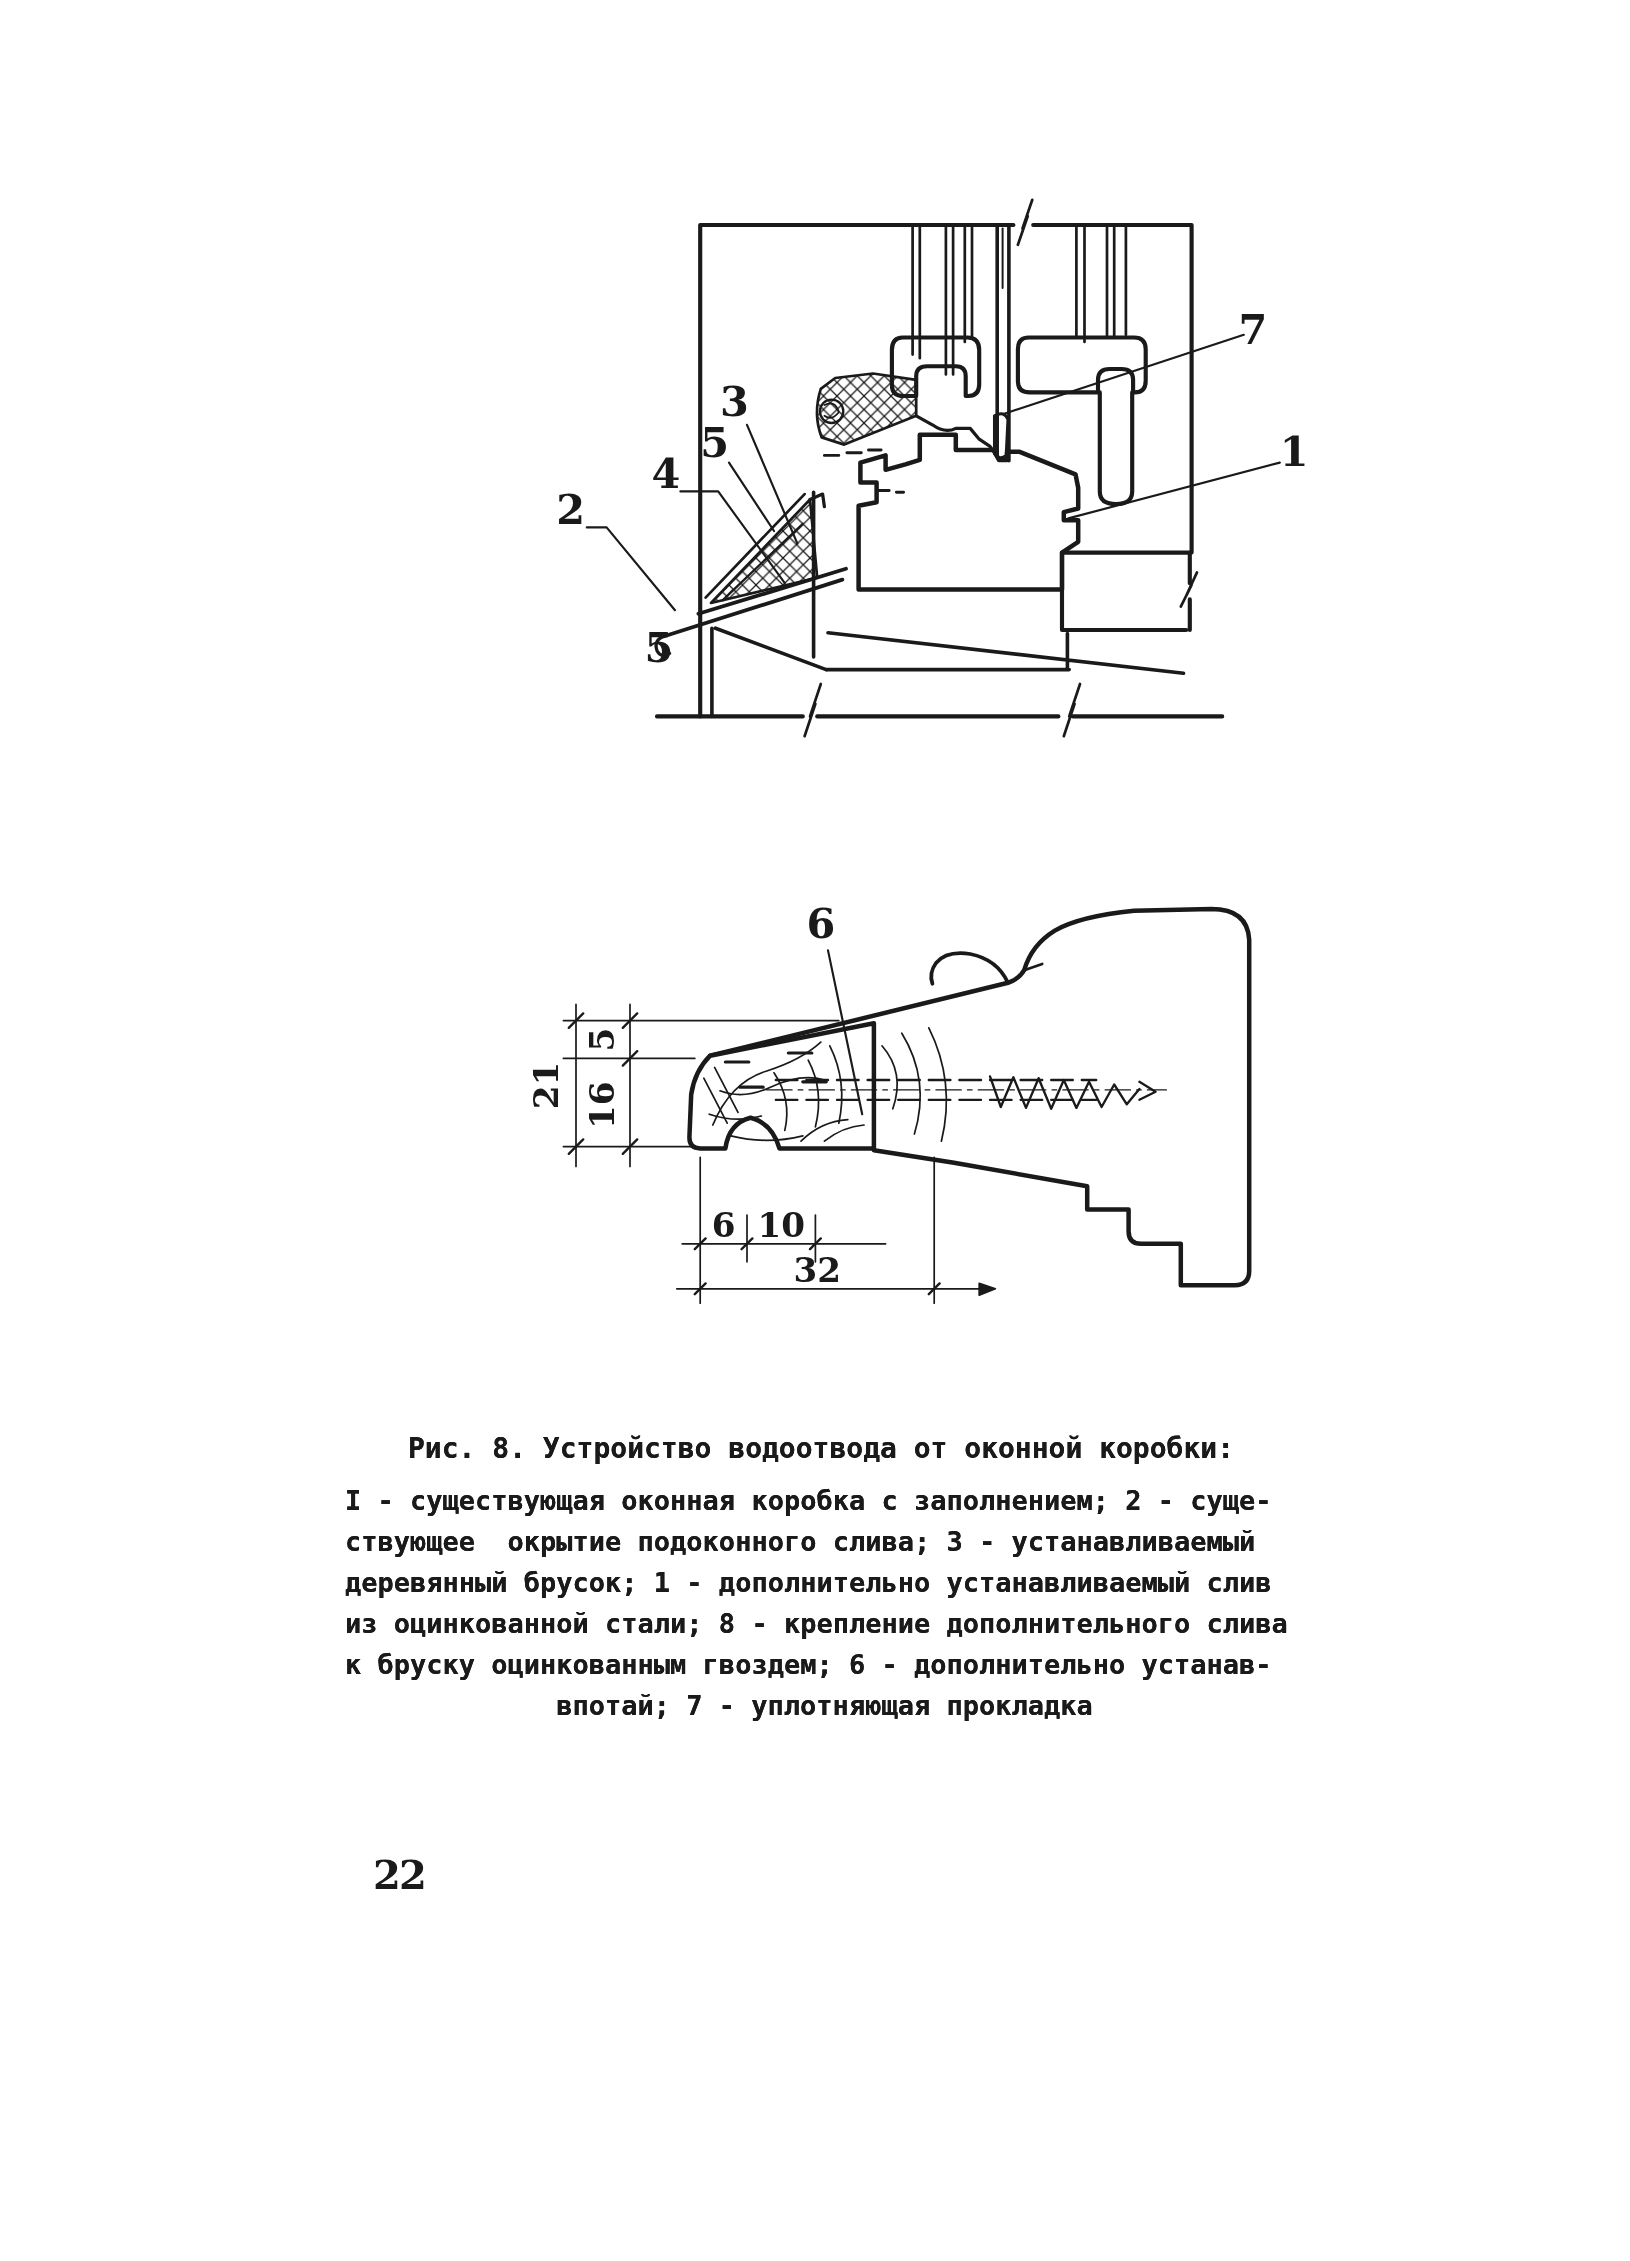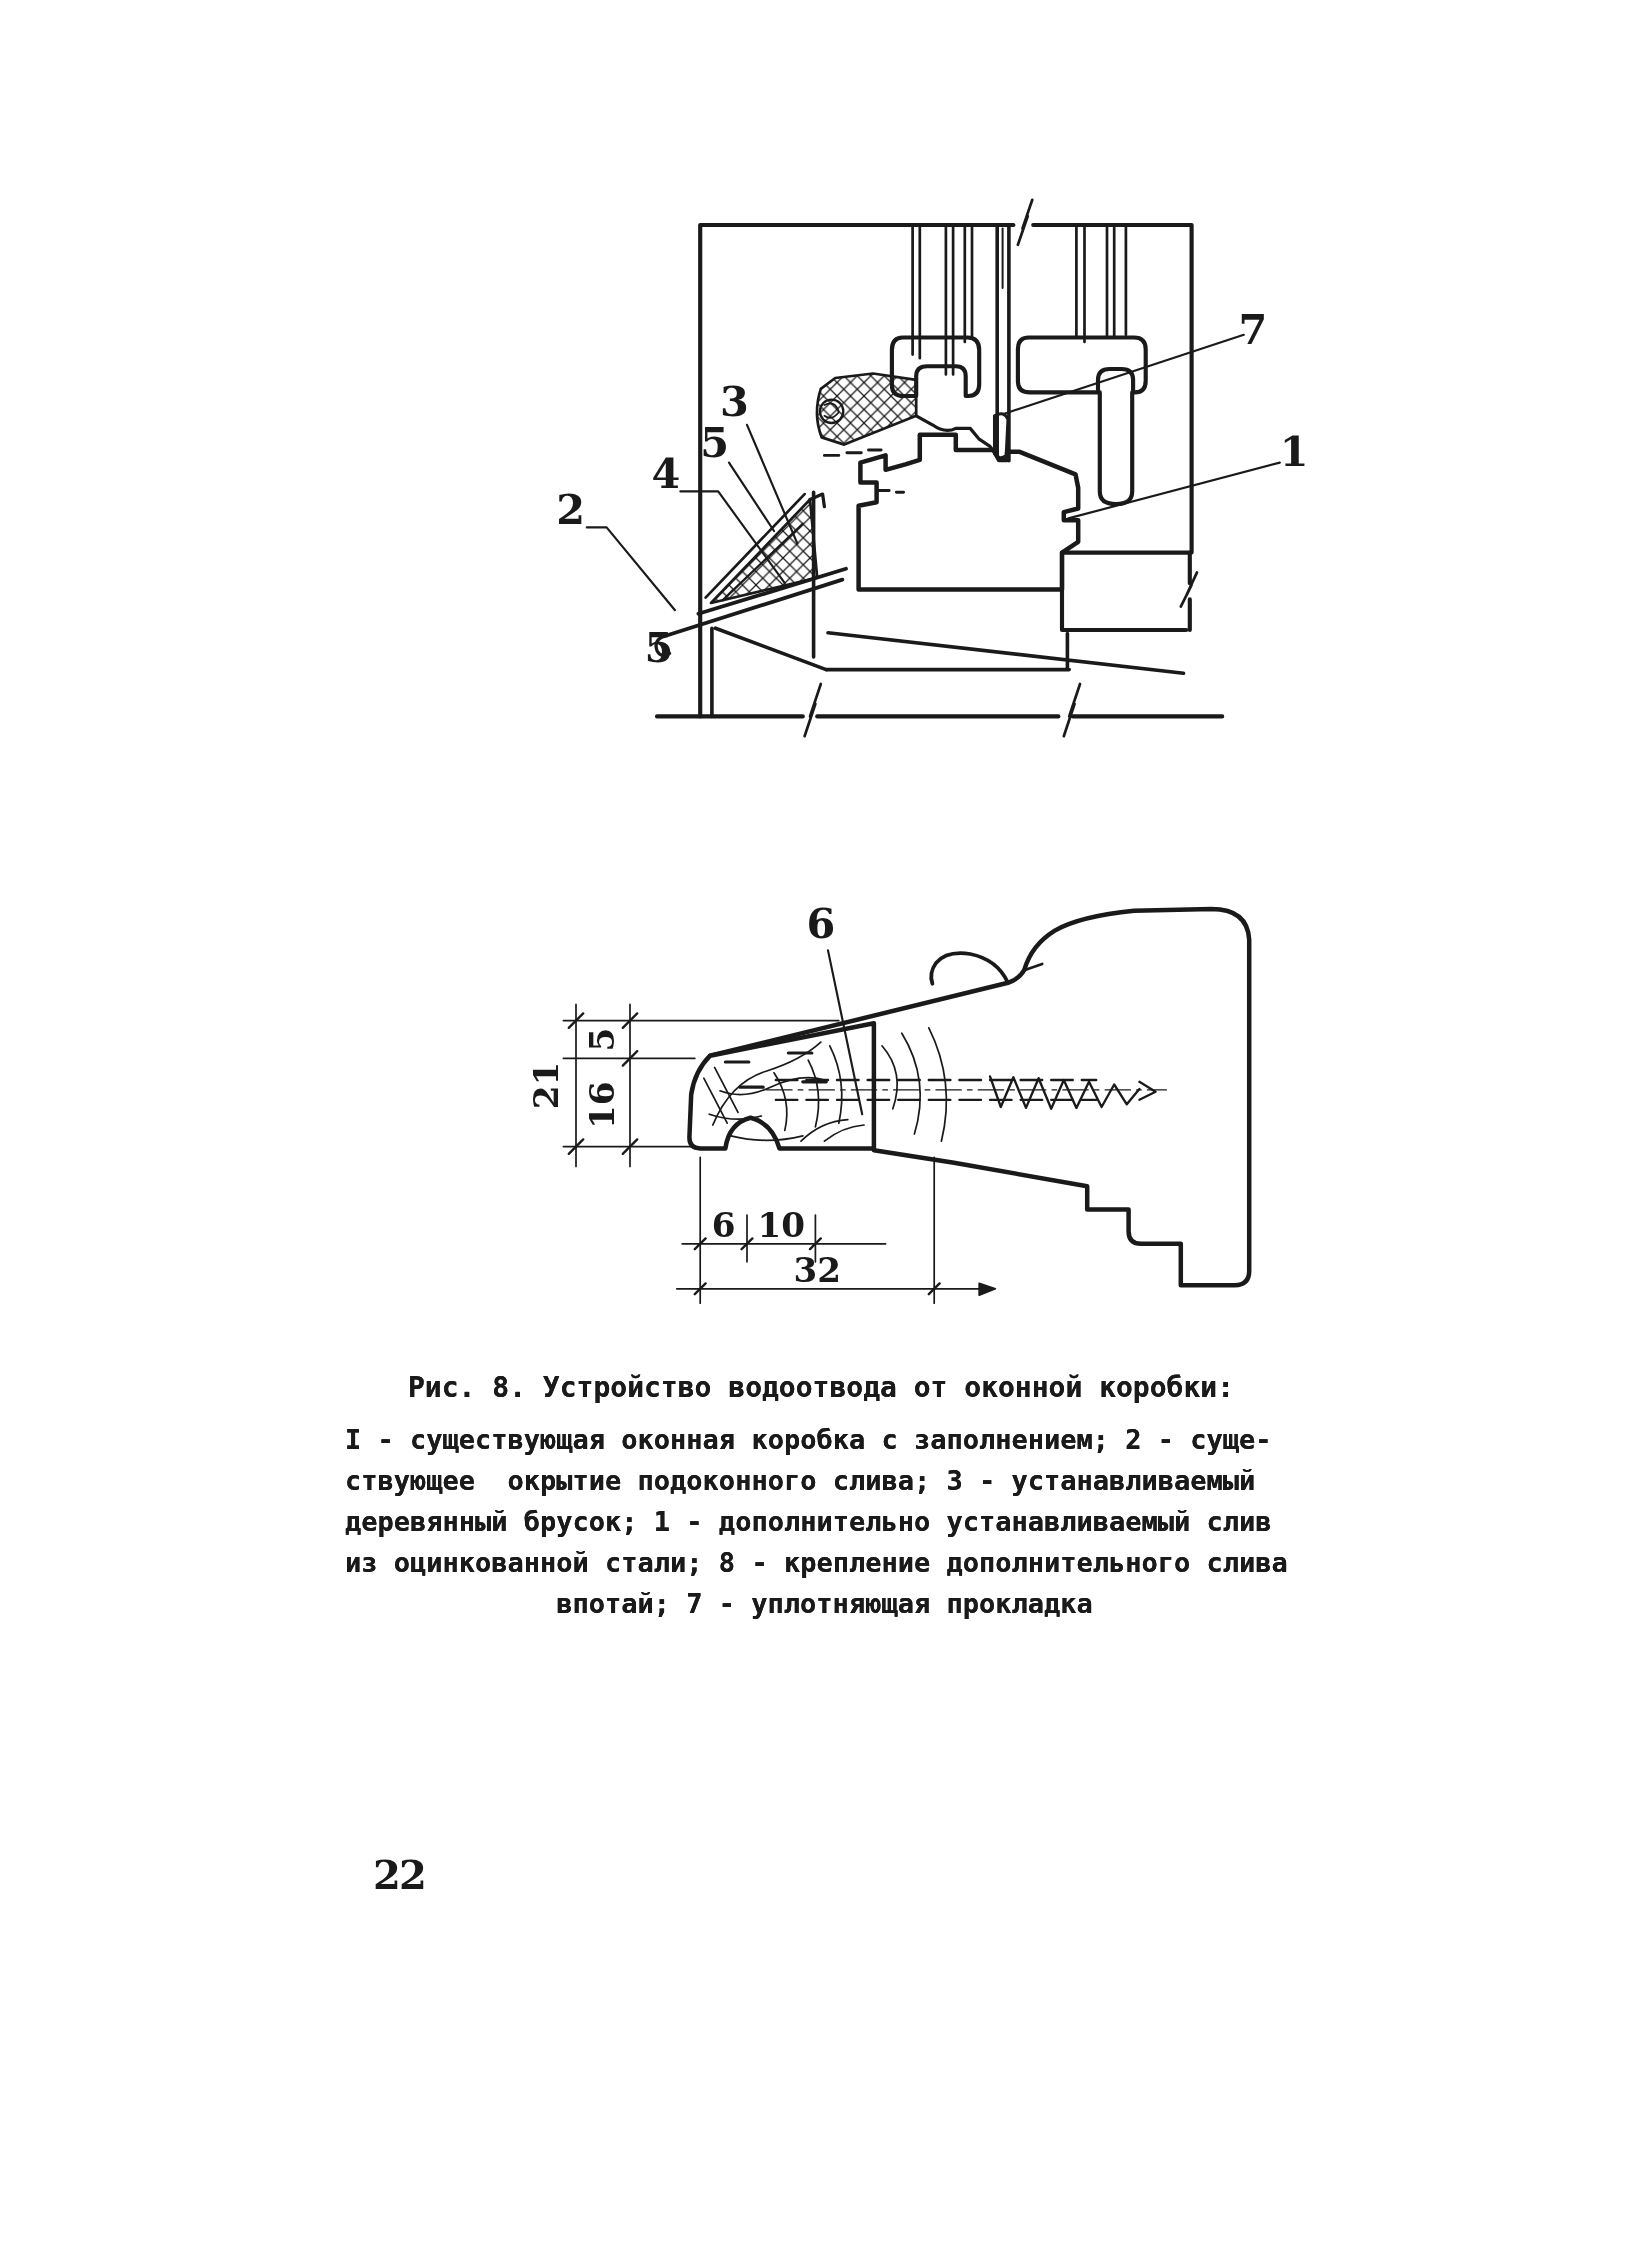--- a/index.html
+++ b/index.html
@@ -3,21 +3,21 @@
 <meta charset="utf-8">
 <style>
   html,body{margin:0;padding:0;background:#d9d9d9;}
   .page{
     position:relative;width:1630px;height:2261px;background:#ffffff;
     font-family:"DejaVu Sans Mono","Liberation Mono",monospace;color:#1a1a1a;overflow:hidden;
   }
   svg{position:absolute;overflow:visible;}
   #drawing-top{left:513px;top:153px;}
   #drawing-bottom{left:504px;top:855px;}
-  .caption{position:absolute;left:345px;top:1367px;width:959px;}
+  .caption{position:absolute;left:345px;top:1428px;width:959px;}
   .cap-title{font-size:28px;font-weight:700;white-space:pre;padding-left:63px;line-height:41px;margin-bottom:10.8px;text-shadow:0 0 0.6px #1a1a1a;}
   .cap-line{font-size:27px;font-weight:700;white-space:pre;line-height:41px;text-shadow:0 0 0.5px #1a1a1a;}
   .cap-line.center{text-align:center;}
   .pageno{position:absolute;left:373px;top:1851px;font-size:40px;font-weight:700;
     font-family:"DejaVu Serif","Liberation Serif",serif;letter-spacing:-1.8px;}
   .callout{font:700 46px "DejaVu Serif","Liberation Serif",serif;fill:#1a1a1a;}
   .dim{font:700 38px "DejaVu Serif","Liberation Serif",serif;fill:#1a1a1a;}
 </style>
 </head>
 <body>
@@ -167,19 +167,20 @@
       <text class="dim" x="348" y="474">32</text>
     </g>
   </svg>
 
   <div class="caption">
     <div class="cap-title">Рис. 8. Устройство водоотвода от оконной коробки:</div>
     <div class="cap-line">I - существующая оконная коробка с заполнением; 2 - суще-</div>
     <div class="cap-line">ствующее  окрытие подоконного слива; 3 - устанавливаемый</div>
     <div class="cap-line">деревянный брусок; 1 - дополнительно устанавливаемый слив</div>
     <div class="cap-line">из оцинкованной стали; 8 - крепление дополнительного слива</div>
+    <div class="cap-line">к бруску оцинкованным гвоздем; 6 - дополнительно устанав-</div>
     <div class="cap-line center">впотай; 7 - уплотняющая прокладка</div>
   </div>
 
   <div class="pageno">22</div>
 
 </div>
 
 
 </body></html>

